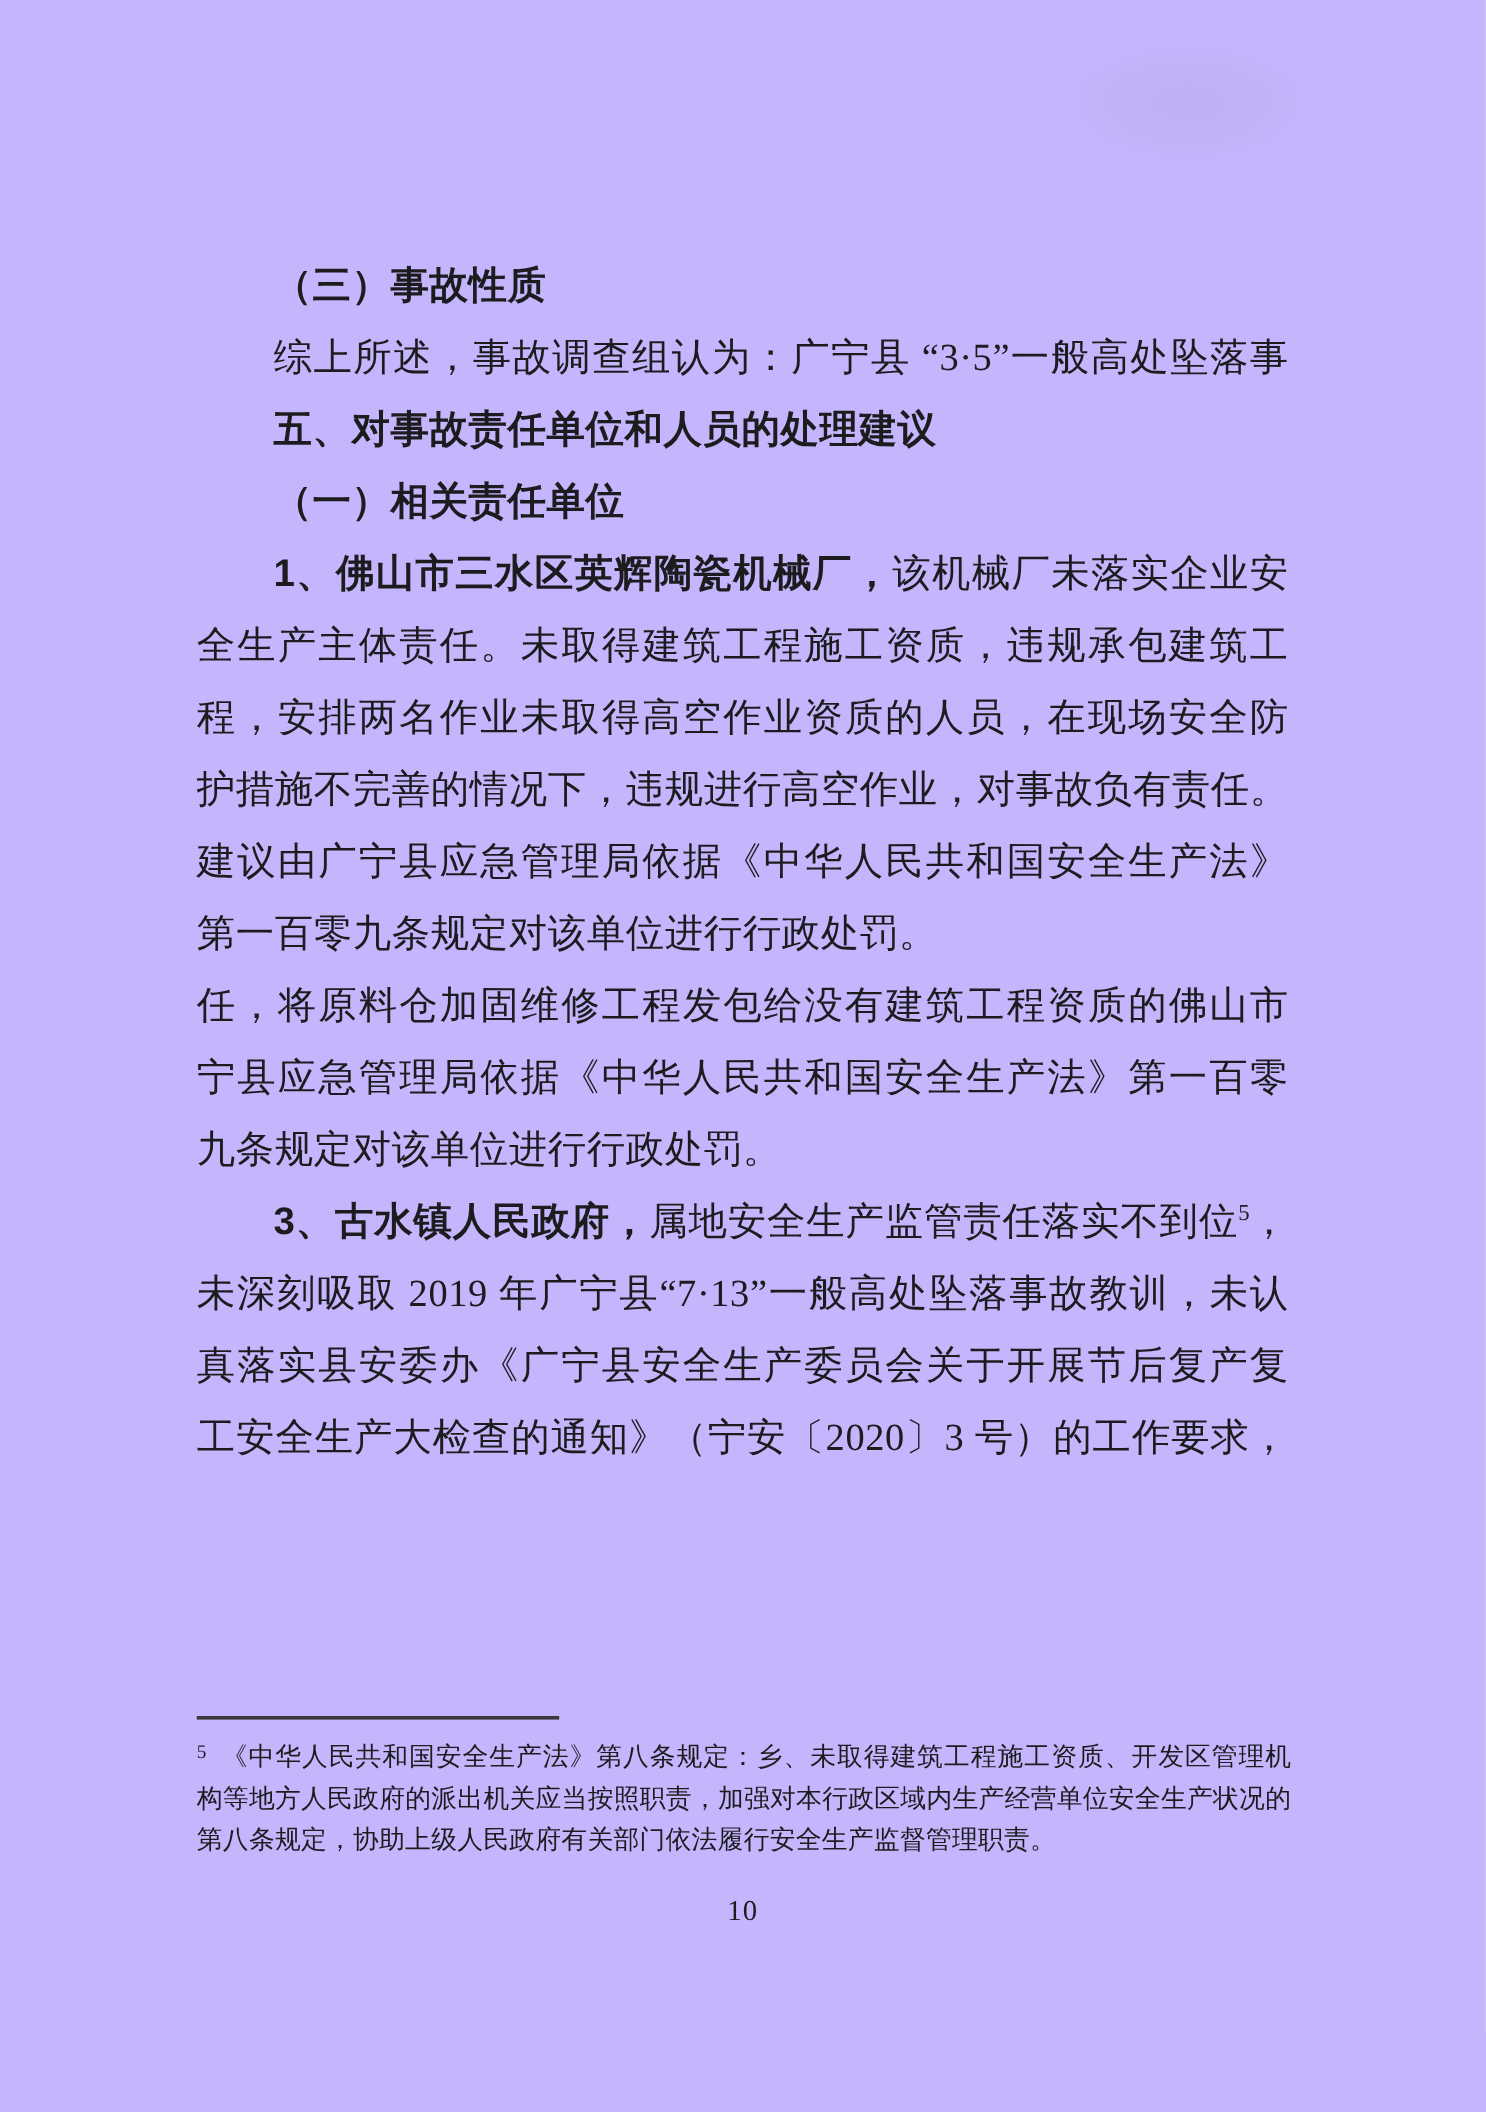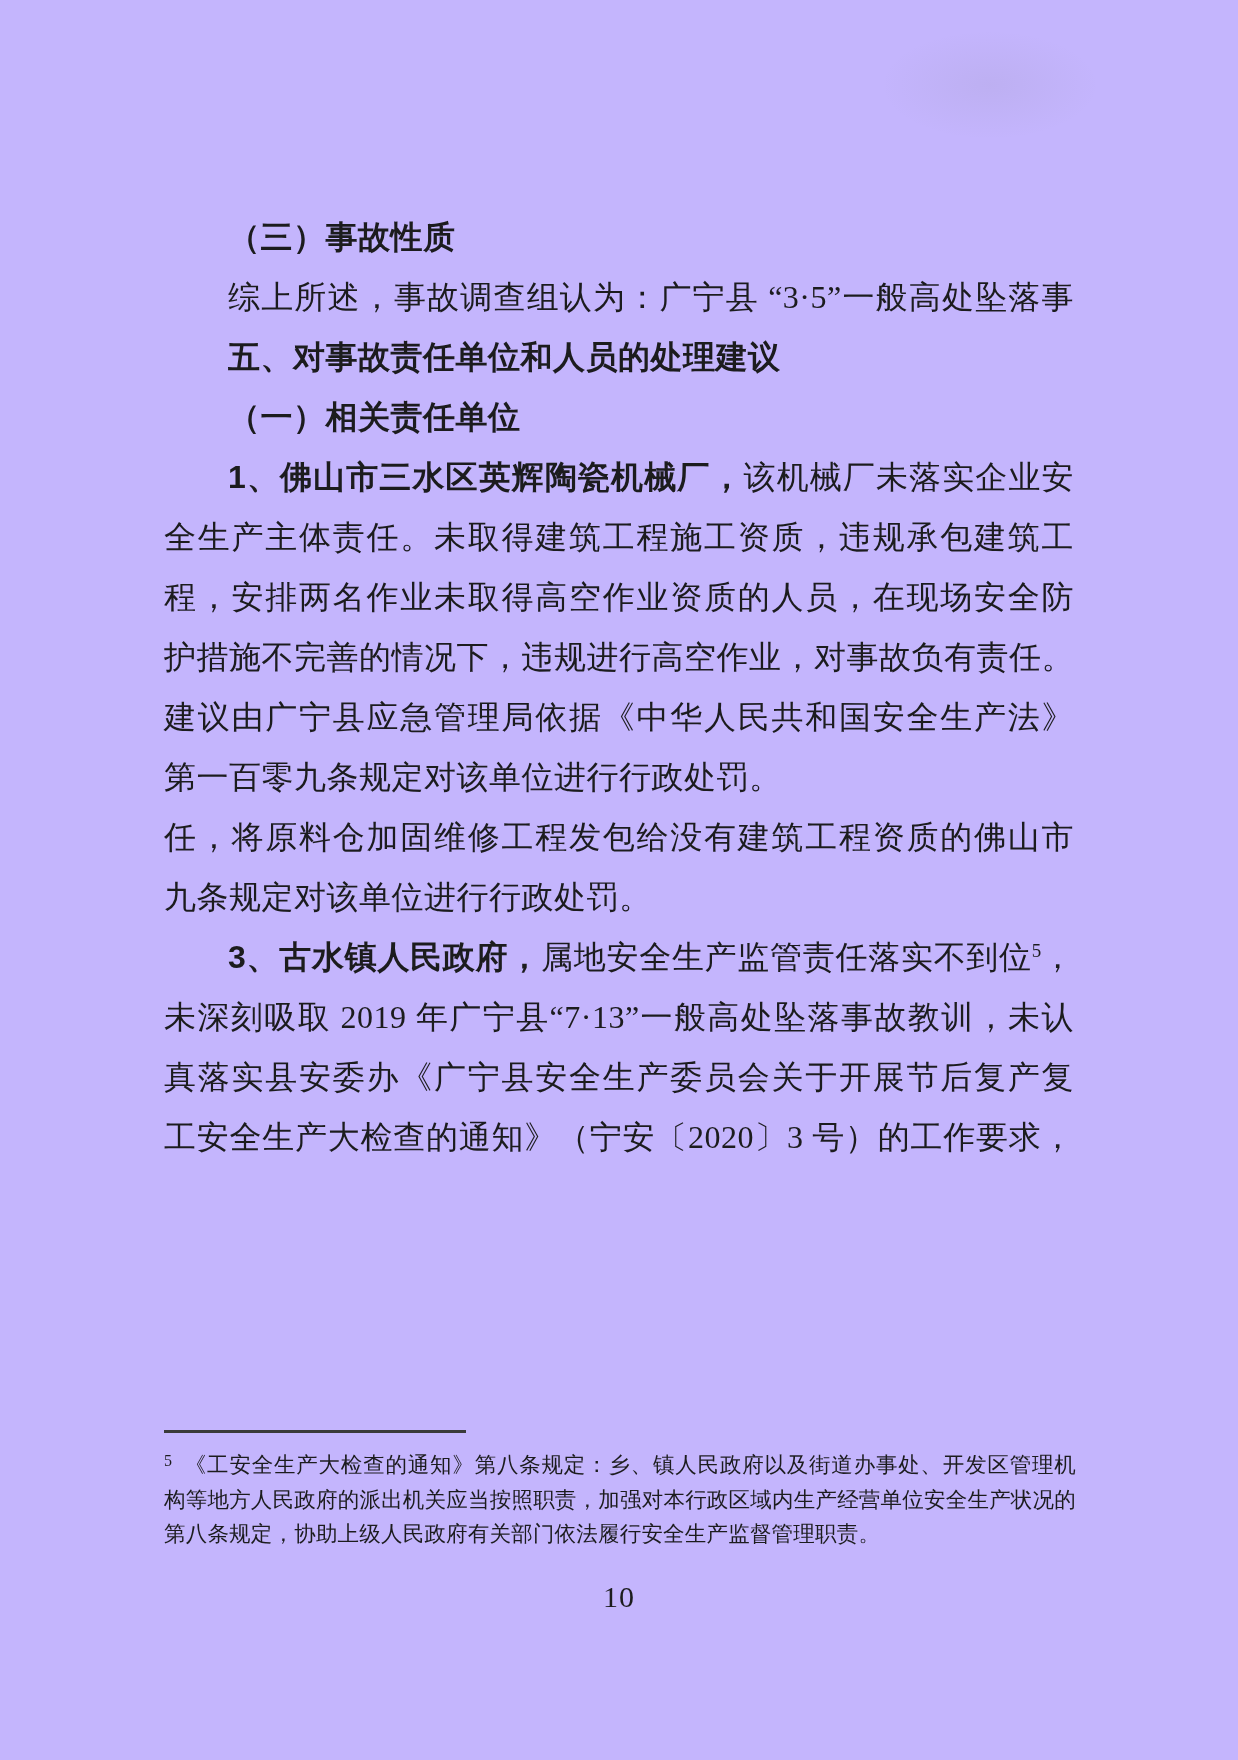--- a/index.html
+++ b/index.html
@@ -79,21 +79,21 @@
     font-size: 16px;
     vertical-align: 6px;
     margin-right: 12px;
   }
 
   .page-number {
     position: absolute;
     left: 0; top: 1580px;
     width: 100%;
     text-align: center;
-    font-size: 30px;
+    font-size: 24px;
     letter-spacing: 1px;
   }
 </style>
 </head>
 <body>
 
 <div class="page">
 
   <div class="smudge"></div>
 
@@ -108,32 +108,33 @@
     <div class="row end indent2 song-bold">（一）相关责任单位</div>
 
     <div class="row indent2"><span class="hei">1、佛山市三水区英辉陶瓷机械厂，</span><span>该机械厂未落实企业安</span></div>
     <div class="row">全生产主体责任。未取得建筑工程施工资质，违规承包建筑工</div>
     <div class="row">程，安排两名作业未取得高空作业资质的人员，在现场安全防</div>
     <div class="row">护措施不完善的情况下，违规进行高空作业，对事故负有责任。</div>
     <div class="row">建议由广宁县应急管理局依据《中华人民共和国安全生产法》</div>
     <div class="row end">第一百零九条规定对该单位进行行政处罚。</div>
 
     <div class="row">任，将原料仓加固维修工程发包给没有建筑工程资质的佛山市</div>
+    <div class="row">宁县应急管理局依据《中华人民共和国安全生产法》第一百零</div>
     <div class="row end">九条规定对该单位进行行政处罚。</div>
 
     <div class="row indent2"><span class="hei">3、古水镇人民政府，</span><span>属地安全生产监管责任落实不到位</span><sup class="note-ref">5</sup><span>，</span></div>
     <div class="row">未深刻吸取 2019 年广宁县“7·13”一般高处坠落事故教训，未认</div>
     <div class="row">真落实县安委办《广宁县安全生产委员会关于开展节后复产复</div>
     <div class="row">工安全生产大检查的通知》（宁安〔2020〕3 号）的工作要求，</div>
 
   </main>
 
   <div class="footnote-sep"></div>
 
   <aside class="footnote">
-    <div class="fn-line"><span class="fn-marker">5</span><span>《工安全生产大检查的通知》第八条规定：乡、镇人民政府以及街道办事处、开发区管理机</span></div>
+    <div class="fn-line"><span class="fn-marker">5</span><span>《中华人民共和国安全生产法》第八条规定：乡、未取得建筑工程施工资质、开发区管理机</span></div>
     <div class="fn-line">构等地方人民政府的派出机关应当按照职责，加强对本行政区域内生产经营单位安全生产状况的</div>
     <div class="fn-line end">第八条规定，协助上级人民政府有关部门依法履行安全生产监督管理职责。</div>
   </aside>
 
   <div class="page-number">10</div>
 
 </div>
 
 </body></html>

